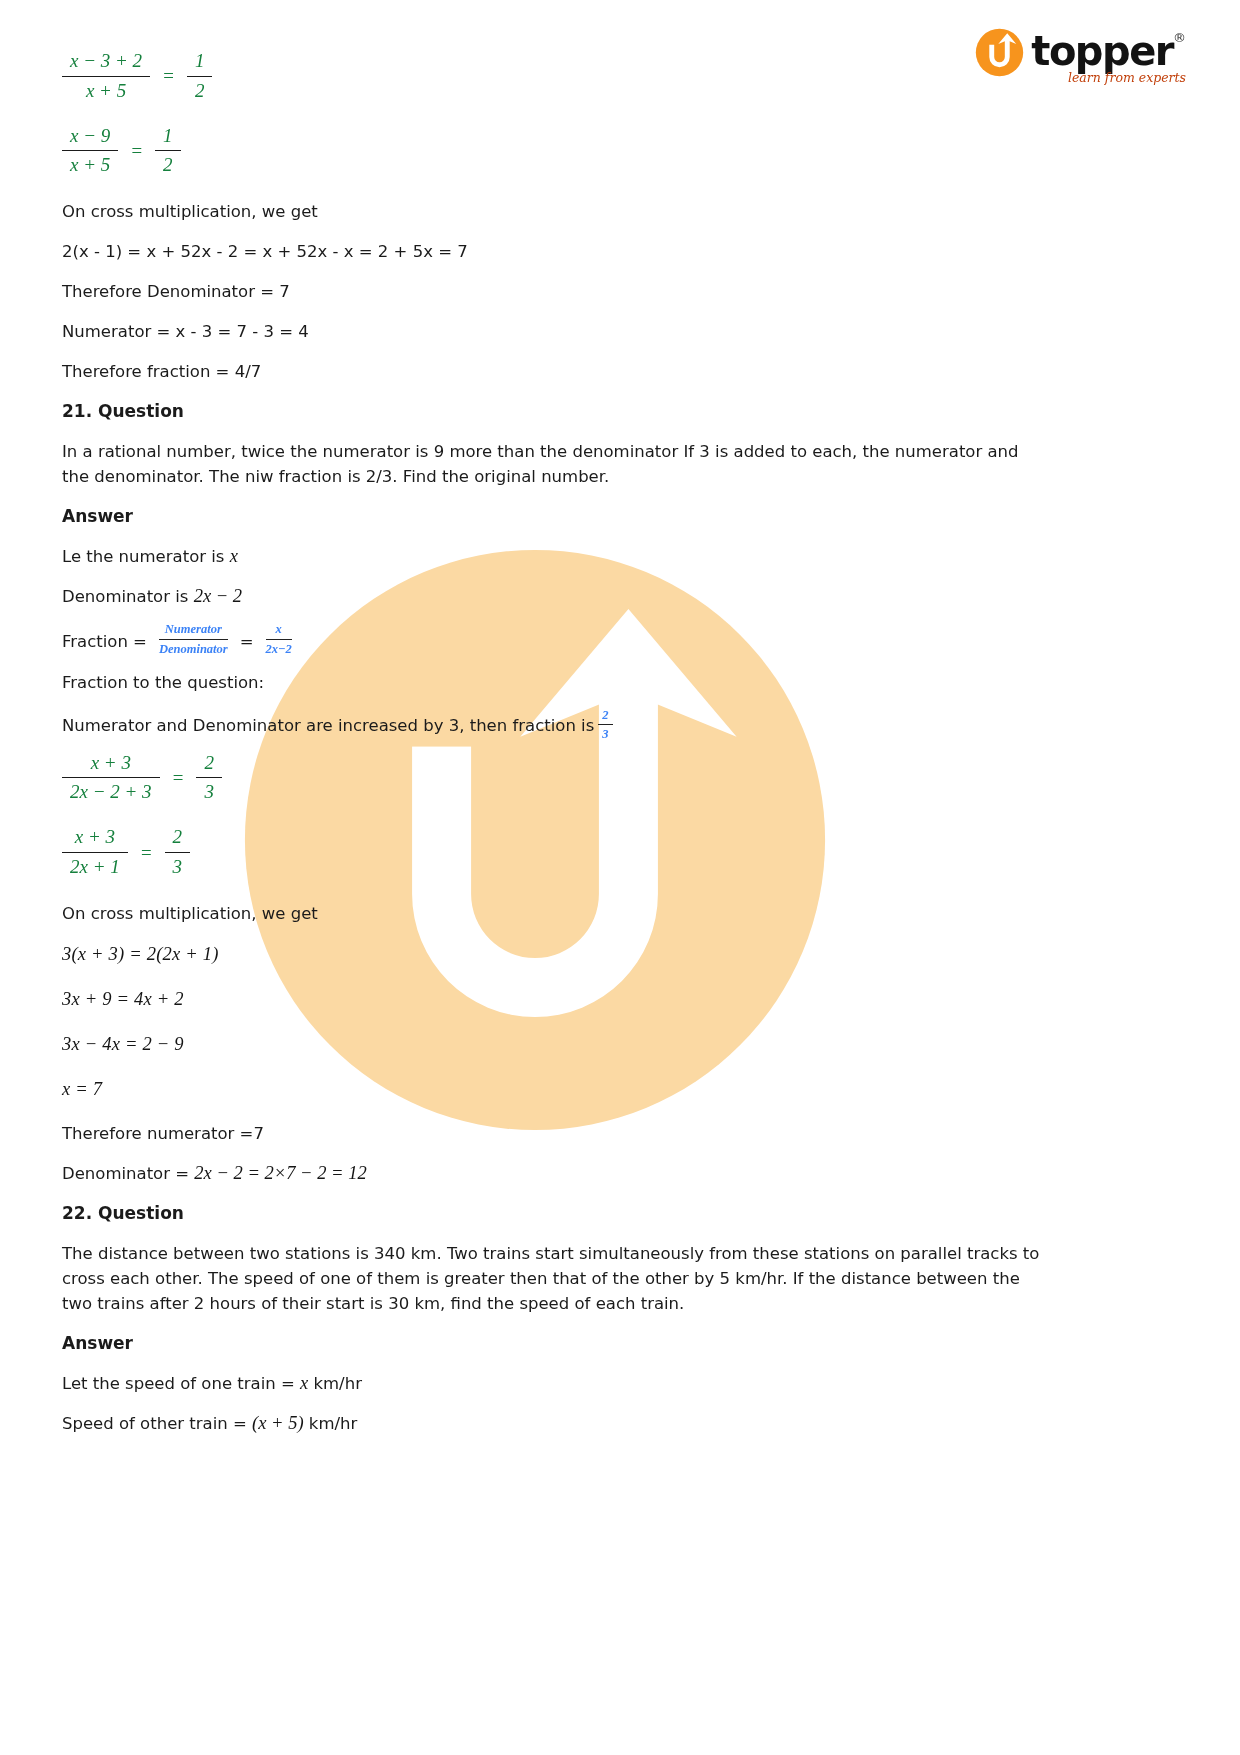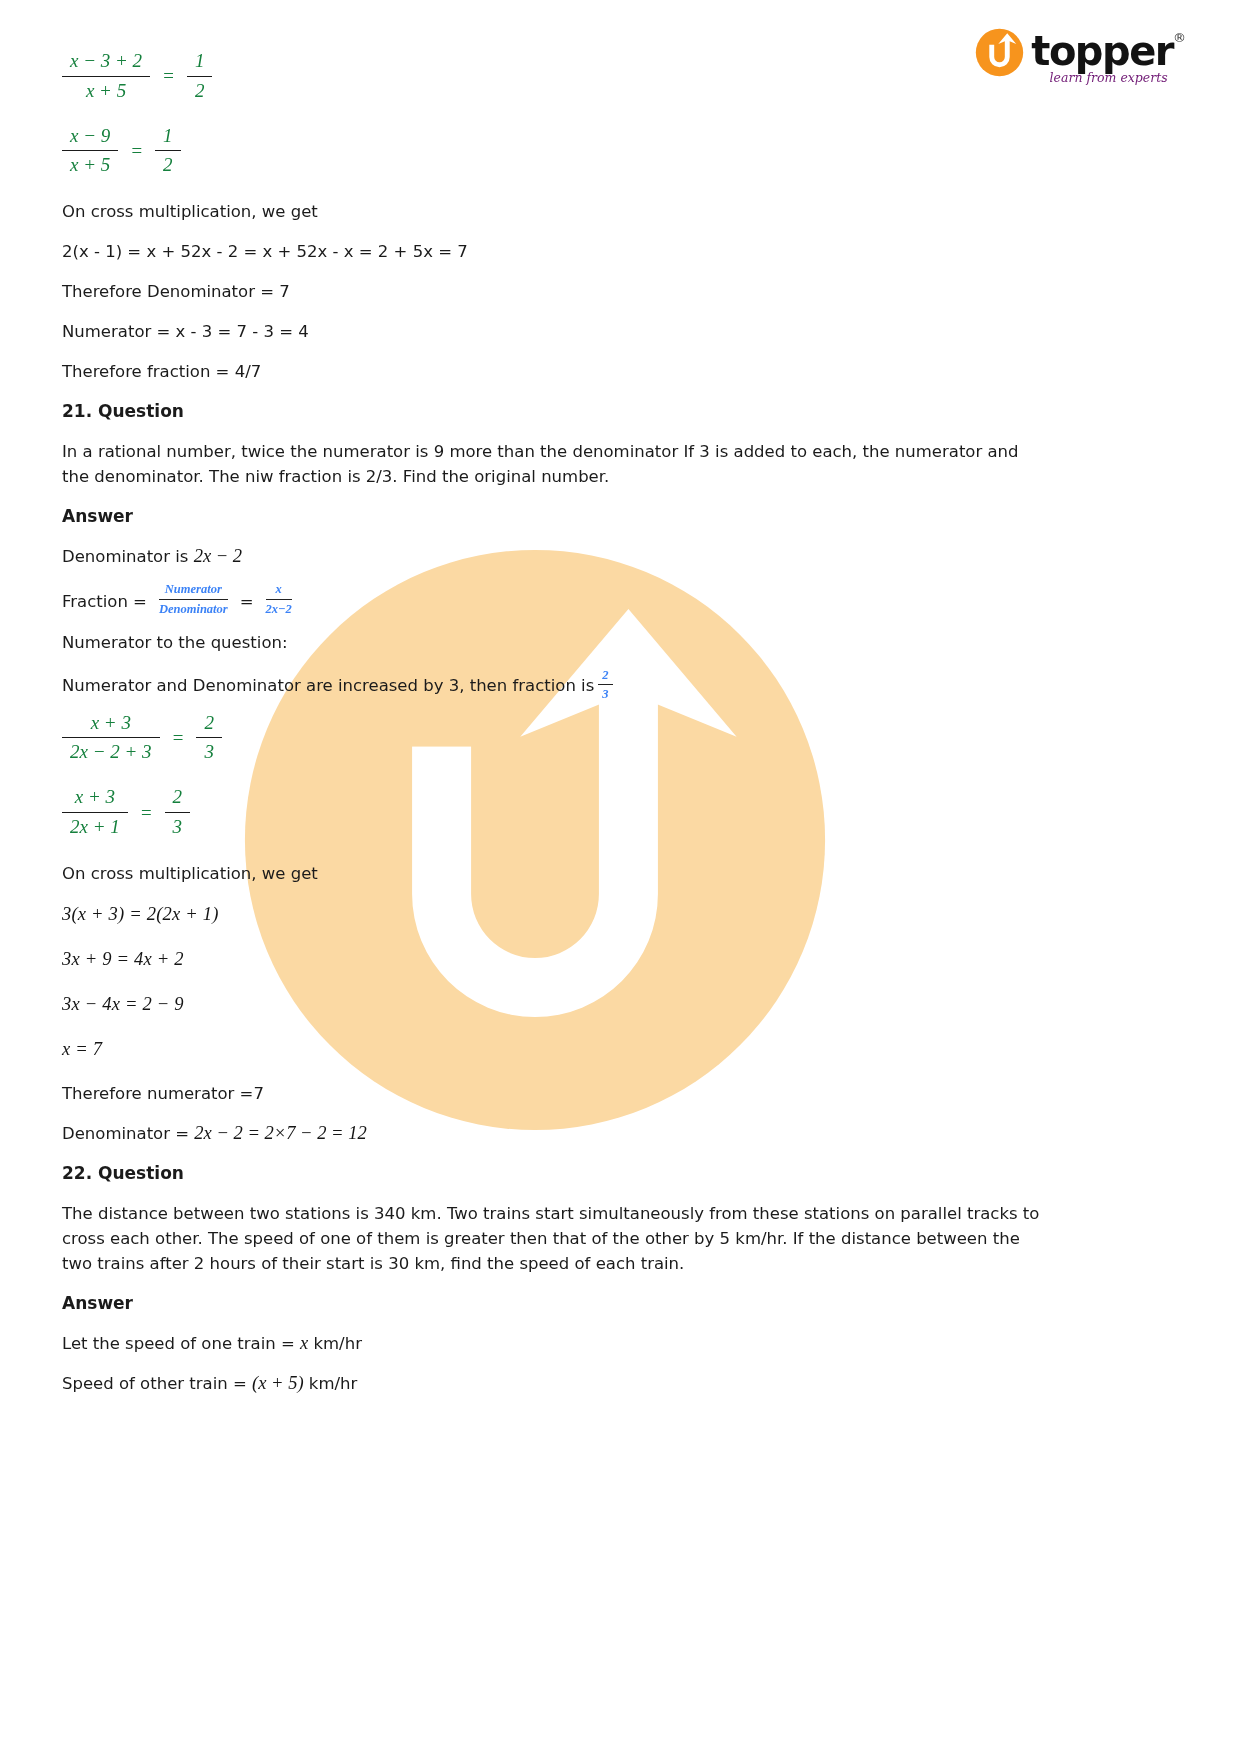--- a/index.html
+++ b/index.html
@@ -24,21 +24,21 @@
   }
   .logo .mark { width: 49px; height: 49px; }
   .brandline { display: flex; align-items: flex-start; }
   .brand {
     font-size: 40px; font-weight: 700; letter-spacing: -1.5px;
     line-height: 46px; color: #131313;
   }
   .reg { font-size: 13px; margin-top: 2px; color: #333; }
   .tagline {
     font-family: "DejaVu Serif", serif; font-style: italic;
-    color: #701a75; font-size: 12.5px; text-align: center; margin-top: -4px;
+    color: #c2410c; font-size: 12.5px; text-align: right; margin-top: -4px;
   }
 
   
   .content { position: relative; z-index: 1; padding: 50px 70px 0 62px; }
 
   .p { font-size: 16.5px; line-height: 25px; margin-bottom: 15px; max-width: 985px; }
   .h { font-size: 17px; font-weight: 700; line-height: 25px; margin-bottom: 15px; }
 
   .mathline {
     font-family: "Liberation Serif", "DejaVu Serif", serif; font-style: italic;
@@ -135,36 +135,37 @@
   <p class="p">On cross multiplication, we get</p>
   <p class="p">2(x - 1) = x + 52x - 2 = x + 52x - x = 2 + 5x = 7</p>
   <p class="p">Therefore Denominator = 7</p>
   <p class="p">Numerator = x - 3 = 7 - 3 = 4</p>
   <p class="p">Therefore fraction = 4/7</p>
 
   <p class="h">21. Question</p>
   <p class="p">In a rational number, twice the numerator is 9 more than the denominator If 3 is added to each, the numerator and the denominator. The niw fraction is 2/3. Find the original number.</p>
   <p class="h">Answer</p>
 
+  <p class="p"><span>Le the numerator is</span> <span class="mi">x</span></p>
   <p class="p"><span>Denominator is</span> <span class="mi">2x − 2</span></p>
 
   <p class="p fracline">
     <span>Fraction =</span>
     <span class="sfrac">
       <span class="num">Numerator</span>
       <span class="den">Denominator</span>
     </span>
     <span>=</span>
     <span class="sfrac">
       <span class="num">x</span>
       <span class="den">2x−2</span>
     </span>
   </p>
 
-  <p class="p">Numerator to the question:</p>
+  <p class="p">Fraction to the question:</p>
 
   <p class="p mb8"><span>Numerator and Denominator are increased by 3, then fraction is</span><span class="sfrac"><span class="num">2</span><span class="den">3</span></span></p>
 
   <div class="eqrow">
     <span class="frac">
       <span class="num">x + 3</span>
       <span class="den">2x − 2 + 3</span>
     </span>
     <span class="eqsign">=</span>
     <span class="frac">

